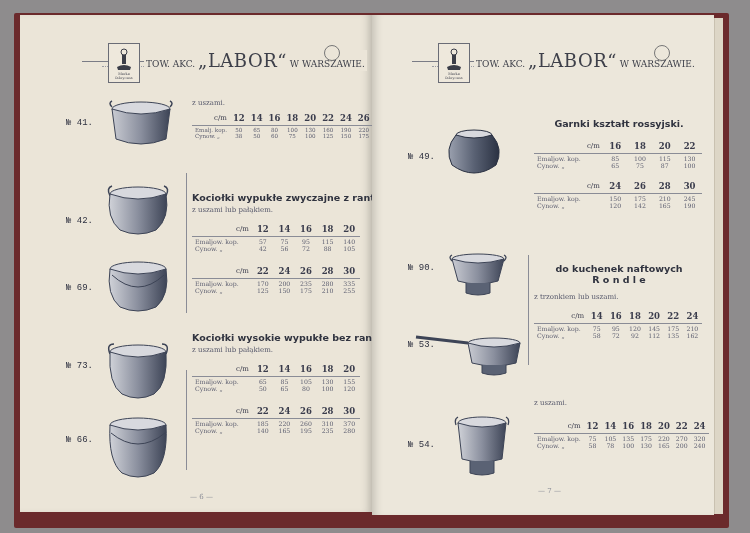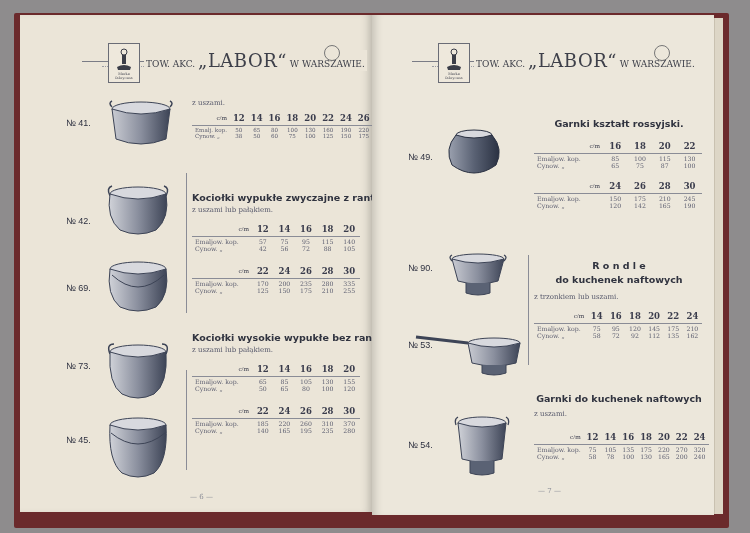--- a/index.html
+++ b/index.html
@@ -11,29 +11,29 @@
   .page-edge{position:absolute;left:714px;top:18px;width:8px;height:496px;background:#ddd6c6;border-left:1px solid #c9c1b0;}
   .header{position:absolute;top:24px;height:44px;}
   .header .line{position:absolute;left:0;right:8px;top:22px;border-top:1px solid #7a7c86;}
   .header .line2{position:absolute;left:20px;right:30px;top:27px;border-top:1px dotted #9a9ca4;}
   .header .logo{position:absolute;left:26px;top:4px;width:30px;height:38px;border:1px solid #6a6c76;background:#eee8dc;}
   .header .logo .cap{position:absolute;bottom:2px;left:0;right:0;text-align:center;font-size:3.5px;color:#4a4c56;}
   .header .logo svg{position:absolute;left:7px;top:4px;}
   .header .title{position:absolute;left:62px;top:11px;font-size:9px;color:#3e404a;white-space:nowrap;background:#ebe5d8;padding:0 2px;}
   .header .title b{font-size:18px;letter-spacing:0.5px;font-weight:normal;}
   .header .spiral{position:absolute;right:0;top:6px;width:14px;height:14px;border:1px solid #777;border-radius:50%;}
-  .num{position:absolute;font-family:Liberation Sans, sans-serif;font-size:9px;color:#2e3140;}
+  .num{position:absolute;font-family:Liberation Mono, monospace;font-size:9px;color:#2e3140;}
   .pot{position:absolute;}
   .blk{position:absolute;}
   .blk .ttl{font-family:"DejaVu Sans",sans-serif;font-weight:bold;font-size:9.5px;color:#30333f;text-align:center;white-space:nowrap;}
   .blk .sub{font-size:7px;text-align:left;color:#55576a;margin-top:3px;}
   table.pr{border-collapse:collapse;font-size:6.2px;color:#5c5e70;margin-top:6px;}
   table.pr td{padding:0 3px;text-align:center;white-space:nowrap;}
   table.pr tr.sz td{font-size:8.5px;font-weight:bold;color:#3a3c4c;padding-bottom:2px;}
-  table.pr tr.sz td.cm{font-size:7px;font-weight:normal;text-align:right;font-family:Liberation Serif, serif;}
+  table.pr tr.sz td.cm{font-size:7px;font-weight:normal;text-align:right;}
   table.pr tr.r1 td{border-top:1px solid #8a8c96;padding-top:1px;}
   table.pr td.lbl{text-align:left;}
   .vline{position:absolute;border-left:1px solid #8a8c96;}
   .foot{position:absolute;font-size:7px;color:#8a8c96;}
 </style>
 </head>
 <body>
 
 <div class="cover"></div>
 <div class="page-edge"></div>
@@ -51,21 +51,21 @@
       <div class="cap">Marka fabryczna</div>
     </div>
     <div class="title"><span>TOW. AKC.</span> <b>„LABOR“</b> <span>W WARSZAWIE.</span></div>
     <div class="spiral"></div>
   </div>
 
   <div class="num" style="left:46px;top:103px;">№ 41.</div>
   <div class="num" style="left:46px;top:201px;">№ 42.</div>
   <div class="num" style="left:46px;top:268px;">№ 69.</div>
   <div class="num" style="left:46px;top:346px;">№ 73.</div>
-  <div class="num" style="left:46px;top:420px;">№ 45.</div>
+  <div class="num" style="left:46px;top:420px;">№ 66.</div>
 
   <svg class="pot" style="left:86px;top:84px;" width="70" height="50" viewBox="0 0 70 50">
     <defs>
         <linearGradient id="g1" x1="0" x2="1">
           <stop offset="0" stop-color="#c9cbd2"></stop>
           <stop offset="0.5" stop-color="#8a8f9e"></stop>
           <stop offset="1" stop-color="#3d4456"></stop>
         </linearGradient>
       </defs>
     <path d="M6 8 Q2 4 6 2 M64 8 Q68 4 64 2" stroke="#3d4456" fill="none" stroke-width="1.5"></path>
@@ -418,22 +418,22 @@
             <td>120</td>
             <td>142</td>
             <td>165</td>
             <td>190</td>
           </tr>
     </tbody>
       </table>
   </div>
 
   <div class="blk" style="left:162px;top:245px;width:170px;">
+    <div class="ttl" style="margin-top:3px;">do kuchenek naftowych</div>
     <div class="ttl">R o n d l e</div>
-    <div class="ttl" style="margin-top:3px;">do kuchenek naftowych</div>
     <div class="sub" style="margin-top:8px;">z trzonkiem lub uszami.</div>
     <table class="pr" style="width:168px;margin-top:10px;">
       <tbody>
           <tr class="sz">
             <td class="cm">c/m</td>
             <td>14</td>
             <td>16</td>
             <td>18</td>
             <td>20</td>
             <td>22</td>
@@ -455,21 +455,20 @@
             <td>92</td>
             <td>112</td>
             <td>135</td>
             <td>162</td>
           </tr>
     </tbody>
       </table>
   </div>
 
   <div class="blk" style="left:162px;top:378px;width:170px;">
-    <div class="ttl">Garnki do kuchenek naftowych</div>
     <div class="sub" style="margin-top:6px;">z uszami.</div>
     <table class="pr" style="width:168px;margin-top:14px;">
       <tbody>
           <tr class="sz">
             <td class="cm">c/m</td>
             <td>12</td>
             <td>14</td>
             <td>16</td>
             <td>18</td>
             <td>20</td>

